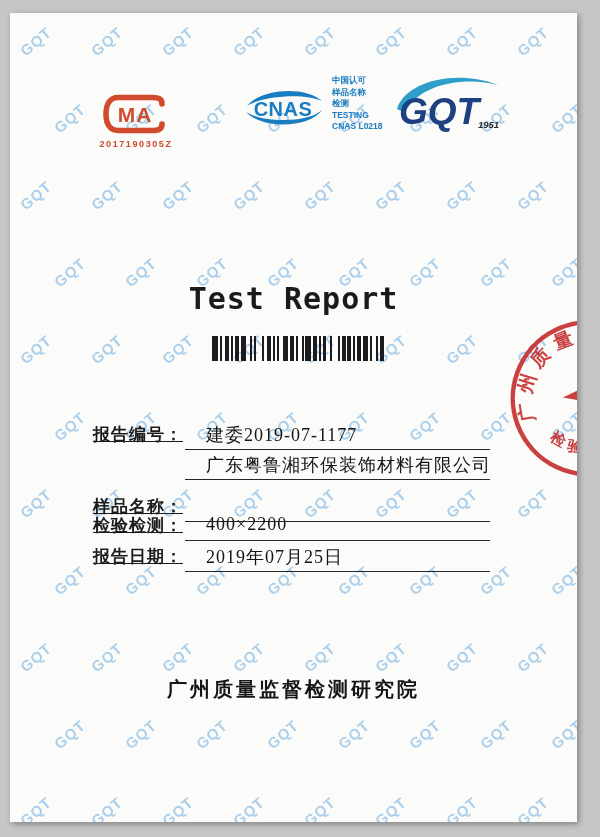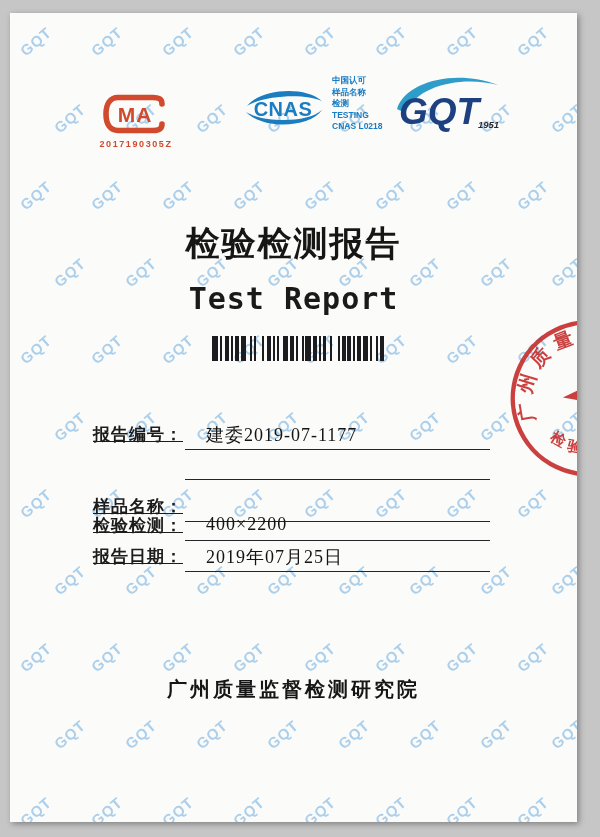--- a/index.html
+++ b/index.html
@@ -188,21 +188,20 @@
   </div>
 
   <div class="logo-gqt">
     <svg width="108" height="62" viewBox="0 0 108 62">
       <path d="M3 36 C12 8 62 -4 104 12 C70 3 24 11 11 40 Z" fill="#2f9dc9"></path>
       <text x="5" y="51" font-size="37" font-weight="bold" font-style="italic" fill="#1d4080" font-family="Liberation Sans, sans-serif">GQT</text>
       <text x="84" y="55" font-size="9.5" font-weight="bold" font-style="italic" fill="#2a2a33" font-family="Liberation Sans, sans-serif">1951</text>
     </svg>
   </div>
 
-  <div class="title-cn">检验检测报告</div>
   <div class="title-en">Test Report</div>
 
   <div class="barcode" id="barcode">
       <div class="bar" style="width: 5.74194px;"></div>
       <div class="gap" style="width: 1.91398px;"></div>
       <div class="bar" style="width: 1.91398px;"></div>
       <div class="gap" style="width: 3.82796px;"></div>
       <div class="bar" style="width: 3.82796px;"></div>
       <div class="gap" style="width: 1.91398px;"></div>
       <div class="bar" style="width: 1.91398px;"></div>
@@ -277,20 +276,21 @@
       <path d="M87 60 L93.5 75 L110 75 L97 84.5 L102 100 L87 90.5 L72 100 L77 84.5 L64 75 L80.5 75 Z" fill="#c53130"></path>
     </svg>
   </div>
 
   <div class="form-row" style="top:410px">
     <span class="form-label">报告编号：</span>
     <span class="form-value">建委2019-07-1177</span>
     <span class="form-line"></span>
   </div>
   <div class="form-row" style="top:440.4px">
+    <span class="form-value">广东粤鲁湘环保装饰材料有限公司</span>
     <span class="form-line"></span>
   </div>
   <div class="form-row" style="top:482px">
     <span class="form-label">样品名称：</span>
     <span class="form-line"></span>
   </div>
   <div class="form-row" style="top:501.2px">
     <span class="form-label">检验检测：</span>
     <span class="form-value">400×2200</span>
     <span class="form-line"></span>

